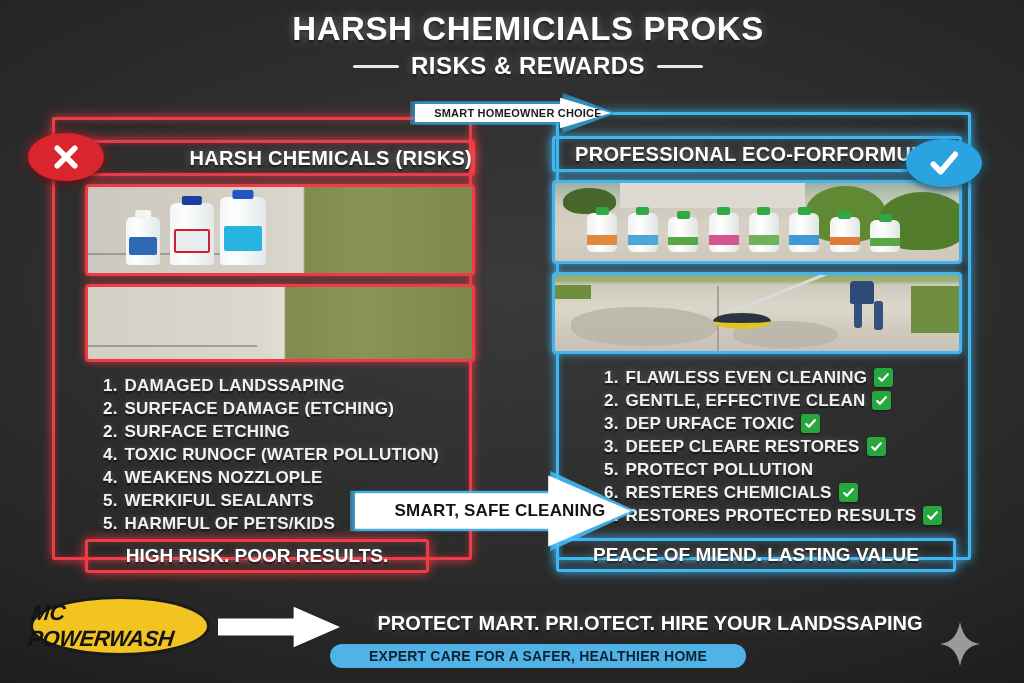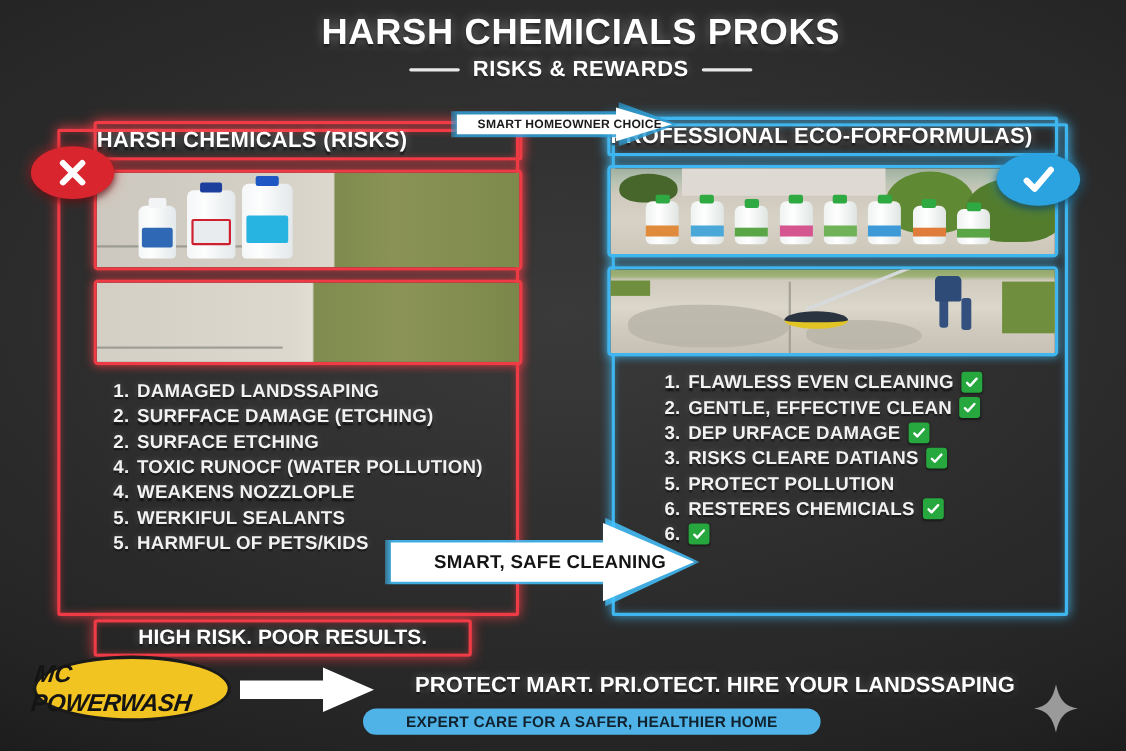--- a/index.html
+++ b/index.html
@@ -18,21 +18,21 @@
   }
 
   
   .title-wrap { position:absolute; top:10px; left:16px; width:1024px; text-align:center; }
   .title-main {
     font-size: 33px; font-weight: 700; color:#fff; letter-spacing:.6px;
     text-shadow: 0 0 10px rgba(255,255,255,.35), 0 2px 3px rgba(0,0,0,.9);
   }
   .title-sub-row { display:flex; align-items:center; justify-content:center; gap:12px; margin-top:4px; }
   .title-sub {
-    font-size: 20px; font-weight:700; color:#fff; letter-spacing:.5px;
+    font-size: 24px; font-weight:700; color:#fff; letter-spacing:.5px;
     text-shadow: 0 0 8px rgba(255,255,255,.3), 0 2px 3px rgba(0,0,0,.9);
   }
   .rule { width:46px; height:3px; background:#e8e8e8; border-radius:2px; }
   
   .frame-outer { position:absolute; }
   .frame-left-outer {
     left:52px; top:117px; width:420px; height:443px;
     border:3px solid #ef3b45;
     box-shadow: 0 0 11px rgba(239,59,69,.85), inset 0 0 7px rgba(239,59,69,.45);
     border-radius:2px;
@@ -42,22 +42,23 @@
     border:3px solid #3fb6ef;
     box-shadow: 0 0 11px rgba(63,182,239,.85), inset 0 0 7px rgba(63,182,239,.45);
     border-radius:2px;
   }
   .inner-col { position:absolute; }
   .left-col  { left:85px; top:110px; width:390px; }
   .right-col { left:552px; top:106px; width:410px; }
 
   
   .hdr {
-    position:relative; height:36px; display:flex; align-items:center; justify-content:flex-start;
+    position:relative; height:36px; display:flex; align-items:center; justify-content:flex-end;
     border-radius:3px;
+    margin-top:30px;
   }
   .hdr.red  { border:3px solid #ef3b45; box-shadow:0 0 12px rgba(239,59,69,.9), inset 0 0 6px rgba(239,59,69,.4); }
   .hdr.blue { border:3px solid #3fb6ef; box-shadow:0 0 12px rgba(63,182,239,.9), inset 0 0 6px rgba(63,182,239,.4); }
   .hdr-text {
     font-size: 20px; font-weight:700; color:#fff; letter-spacing:.3px; white-space:nowrap;
     text-shadow: 0 0 8px rgba(255,255,255,.35), 0 2px 2px rgba(0,0,0,.85);
   }
 
   
   .badge {
@@ -127,21 +128,21 @@
   .left-col .list { padding-left:18px; }
   .right-col .list { padding-left:52px; }
   .chk {
     display:inline-flex; width:19px; height:19px; border-radius:3px; background:#27a83f;
     align-items:center; justify-content:center; flex:0 0 auto;
     box-shadow:0 1px 2px rgba(0,0,0,.5);
   }
 
   
   .footbar {
-    position:absolute; height:34px; display:flex; align-items:center; justify-content:center; border-radius:3px;margin-top:24px;
+    position:absolute; height:34px; display:flex; align-items:center; justify-content:center; border-radius:3px;
   }
   .footbar.red  { left:85px;  top:539px; width:344px; border:3px solid #ef3b45;
                   box-shadow:0 0 12px rgba(239,59,69,.9), inset 0 0 6px rgba(239,59,69,.4); }
   .footbar.blue { left:556px; top:538px; width:400px; border:3px solid #3fb6ef;
                   box-shadow:0 0 12px rgba(63,182,239,.9), inset 0 0 6px rgba(63,182,239,.4); }
   .footbar span {
     font-size:19px; font-weight:700; color:#fff; white-space:nowrap;
     text-shadow:0 0 8px rgba(255,255,255,.3), 0 2px 2px rgba(0,0,0,.85);
   }
 
@@ -349,30 +350,30 @@
         <span>2.</span>
         <span>GENTLE, EFFECTIVE CLEAN</span>
         <span class="chk">
           <svg width="13" height="13" viewBox="0 0 24 24">
               <path d="M4 13l5 5L20 6" stroke="#fff" stroke-width="4" fill="none" stroke-linecap="round" stroke-linejoin="round"></path>
             </svg>
         </span>
       </div>
       <div class="li">
         <span>3.</span>
-        <span>DEP URFACE DAMAGE</span>
+        <span>DEP URFACE TOXIC</span>
         <span class="chk">
           <svg width="13" height="13" viewBox="0 0 24 24">
               <path d="M4 13l5 5L20 6" stroke="#fff" stroke-width="4" fill="none" stroke-linecap="round" stroke-linejoin="round"></path>
             </svg>
         </span>
       </div>
       <div class="li">
         <span>3.</span>
-        <span>RISKS CLEARE DATIANS</span>
+        <span>DEEEP CLEARE RESTORES</span>
         <span class="chk">
           <svg width="13" height="13" viewBox="0 0 24 24">
               <path d="M4 13l5 5L20 6" stroke="#fff" stroke-width="4" fill="none" stroke-linecap="round" stroke-linejoin="round"></path>
             </svg>
         </span>
       </div>
       <div class="li">
         <span>5.</span>
         <span>PROTECT POLLUTION</span>
       </div>
@@ -380,20 +381,21 @@
         <span>6.</span>
         <span>RESTERES CHEMICIALS</span>
         <span class="chk">
           <svg width="13" height="13" viewBox="0 0 24 24">
               <path d="M4 13l5 5L20 6" stroke="#fff" stroke-width="4" fill="none" stroke-linecap="round" stroke-linejoin="round"></path>
             </svg>
         </span>
       </div>
       <div class="li">
         <span>6.</span>
+        <span>RESTORES PROTECTED RESULTS</span>
         <span class="chk">
           <svg width="13" height="13" viewBox="0 0 24 24">
               <path d="M4 13l5 5L20 6" stroke="#fff" stroke-width="4" fill="none" stroke-linecap="round" stroke-linejoin="round"></path>
             </svg>
         </span>
       </div>
     </div>
   </div>
 
   <div class="badge x">
@@ -403,20 +405,23 @@
   </div>
   <div class="badge ck">
     <svg width="44" height="32" viewBox="0 0 24 24">
         <path d="M4 13l5.5 5.5L20.5 5.5" stroke="#fff" stroke-width="4.2" fill="none" stroke-linecap="round" stroke-linejoin="round"></path>
       </svg>
   </div>
 
   <div class="footbar red">
     <span>HIGH RISK. POOR RESULTS.</span>
   </div>
+  <div class="footbar blue">
+    <span>PEACE OF MIEND. LASTING VALUE</span>
+  </div>
 
   <div class="arrow-banner arrow-top">
     <div class="glow"></div>
     <div class="arrow-shape">
       <span class="lbl">SMART HOMEOWNER CHOICE</span>
     </div>
   </div>
 
   <div class="arrow-banner arrow-mid">
     <div class="glow"></div>

